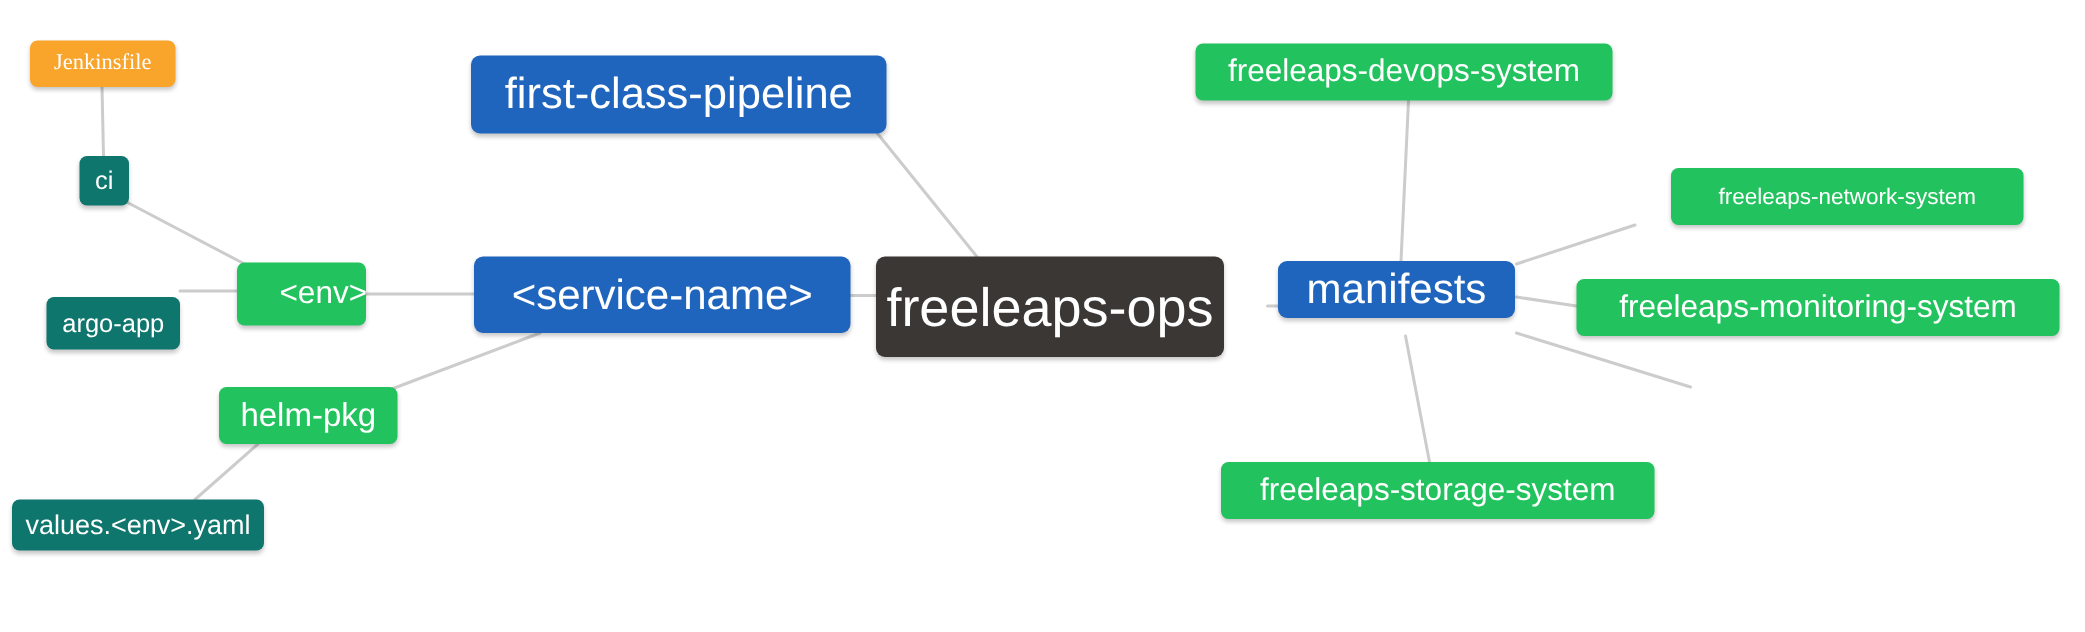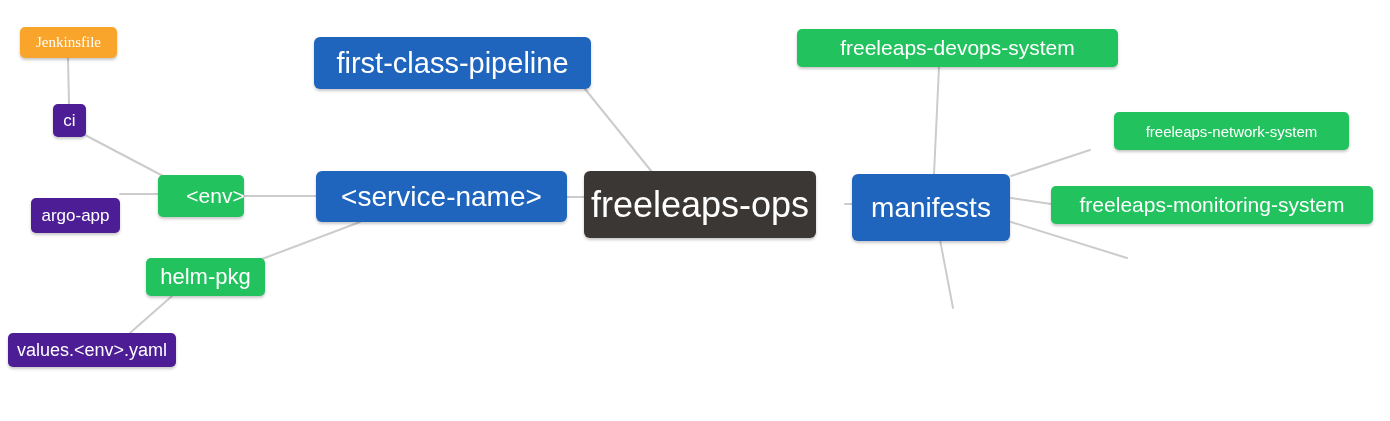--- a/index.html
+++ b/index.html
@@ -38,21 +38,21 @@
     box-shadow: 0 2px 3px rgba(0,0,0,0.22);
     white-space: nowrap;
     box-sizing: border-box;
     padding: 0 6px;
     cursor: pointer;
     user-select: none;
   }
   .node-blue   { background: #2065bd; border-radius: 6px; }
   .node-green  { background: #22c35e; }
   .node-orange { background: #f9a42a; font-family: Liberation Serif, serif; }
-  .node-red    { background: #4c1d95; }
+  .node-red    { background: #0f766e; }
   .node-dark   { background: #3b3735; border-radius: 6px; }
 </style>
 </head>
 <body>
 
 <div class="canvas">
 
   <svg class="edges" viewBox="0 0 1390 421" aria-hidden="true">
     <line x1="68" y1="58" x2="69" y2="104"></line>
     <line x1="85" y1="135" x2="163" y2="176"></line>
@@ -81,23 +81,24 @@
   <div class="node node-green" style="left:146px; top:258px; width:119px; height:38px; font-size:22px;">helm-pkg</div>
 
   <div class="node node-red" style="left:8px; top:333px; width:168px; height:34px; font-size:18px;">values.&lt;env&gt;.yaml</div>
 
   <div class="node node-blue" style="left:314px; top:37px; width:277px; height:52px; font-size:29px;">first-class-pipeline</div>
 
   <div class="node node-blue" style="left:316px; top:171px; width:251px; height:51px; font-size:28px;">&lt;service-name&gt;</div>
 
   <div class="node node-dark" style="left:584px; top:171px; width:232px; height:67px; font-size:36px;">freeleaps-ops</div>
 
-  <div class="node node-blue" style="left:852px; top:174px; width:158px; height:67px; font-size:28px;">manifests</div>
+  <div class="node node-blue" style="left:852px; top:174px; width:158px; height:38px; font-size:28px;">manifests</div>
 
-  <div class="node node-green" style="left:797px; top:29px; width:321px; height:38px; font-size:21px;">freeleaps-devops-system</div>
+  <div class="node node-green" style="left:797px; top:29px; width:278px; height:38px; font-size:21px;">freeleaps-devops-system</div>
 
   <div class="node node-green" style="left:1114px; top:112px; width:235px; height:38px; font-size:15px;">freeleaps-network-system</div>
 
   <div class="node node-green" style="left:1051px; top:186px; width:322px; height:38px; font-size:21px;">freeleaps-monitoring-system</div>
 
 
+  <div class="node node-green" style="left:814px; top:308px; width:289px; height:38px; font-size:21px;">freeleaps-storage-system</div>
 
 </div>
 
 </body></html>

